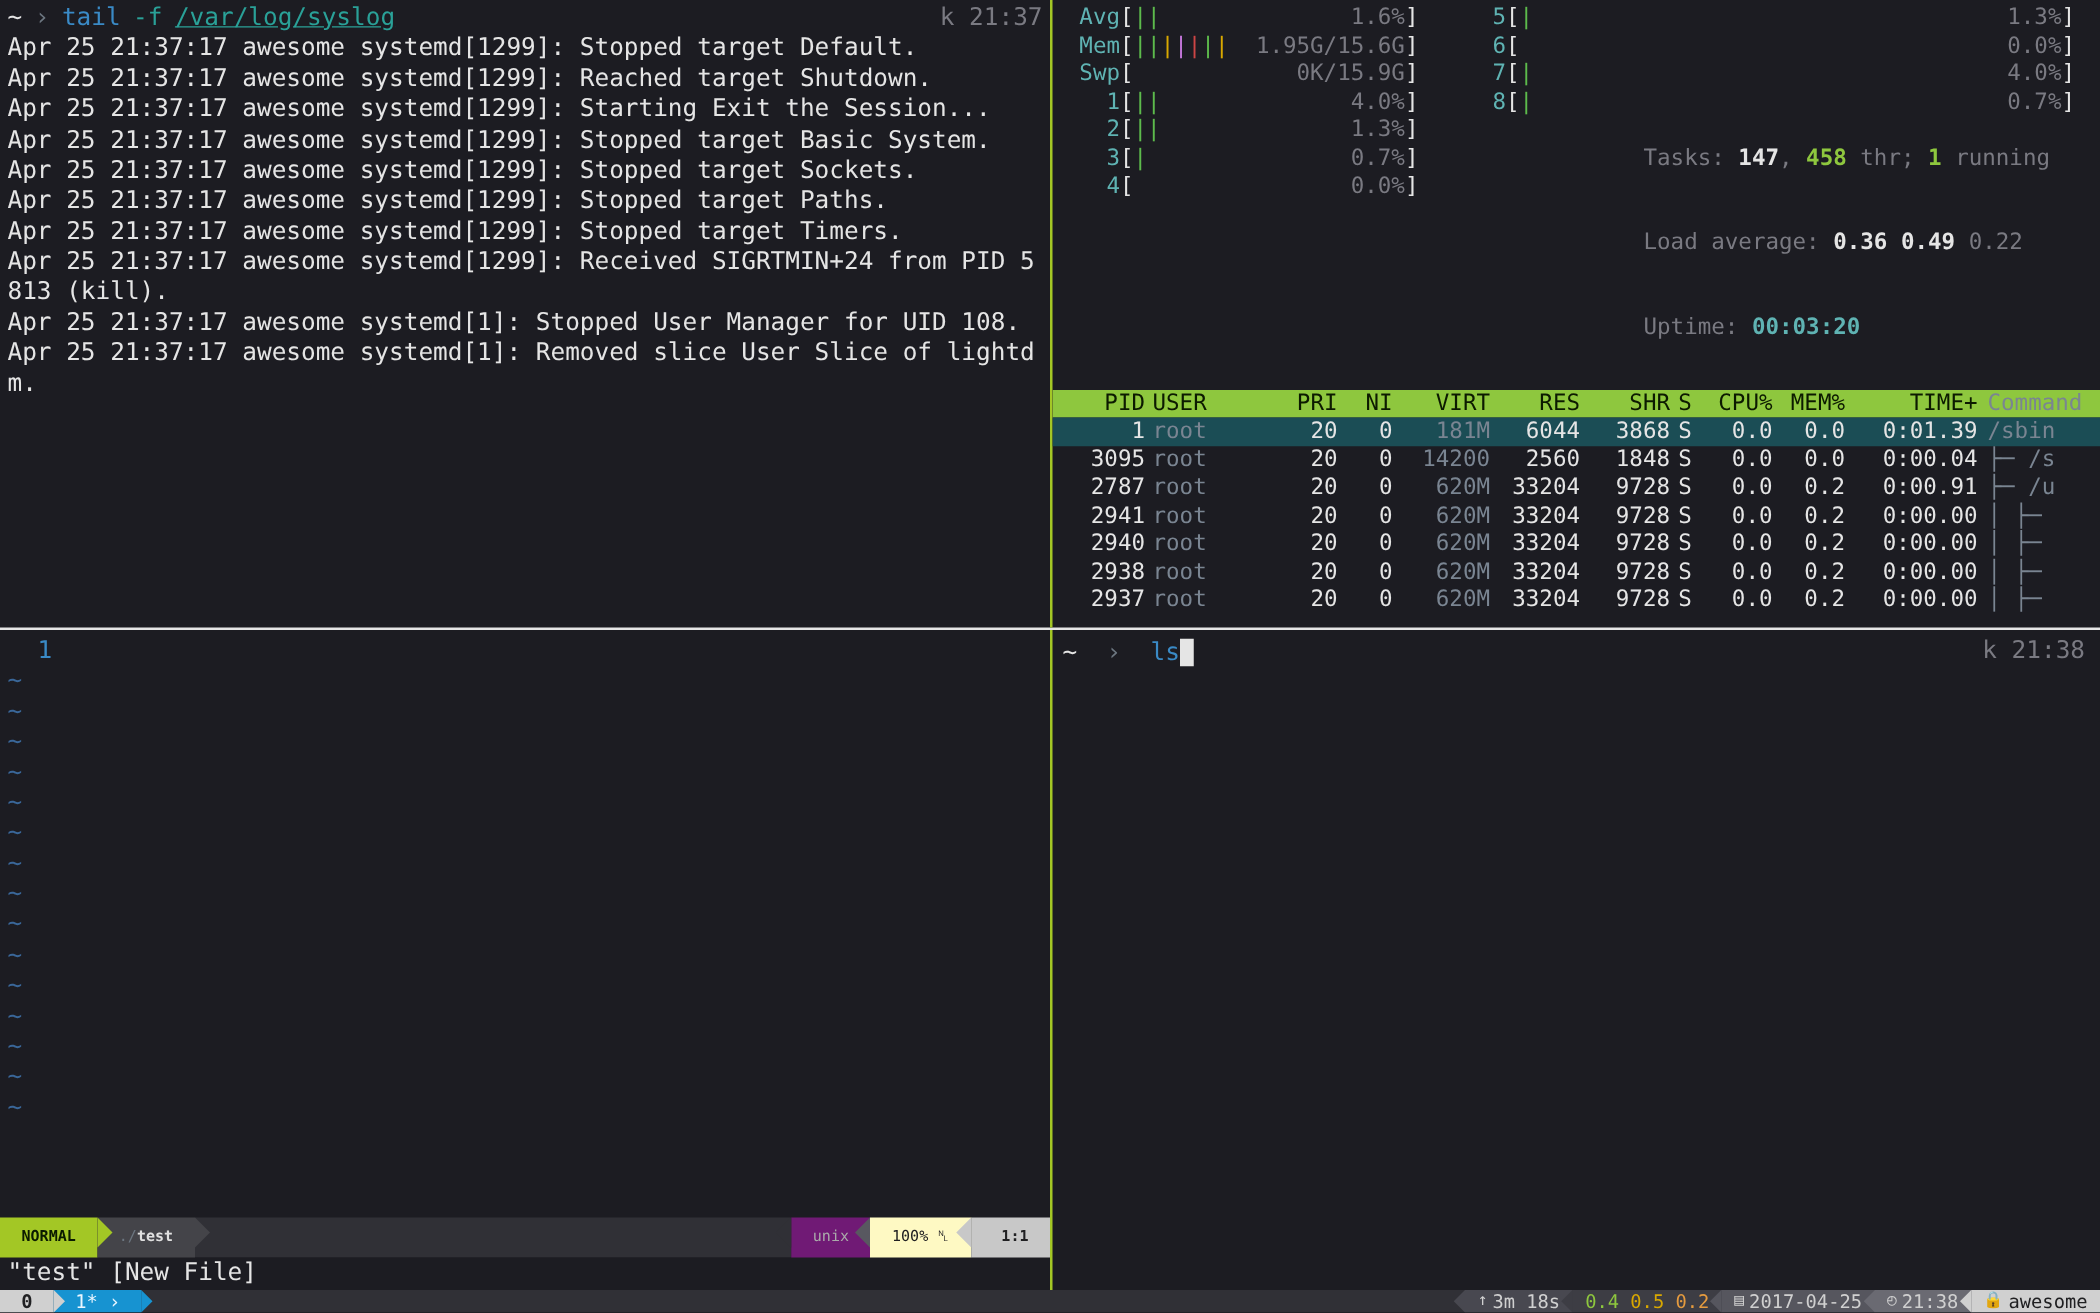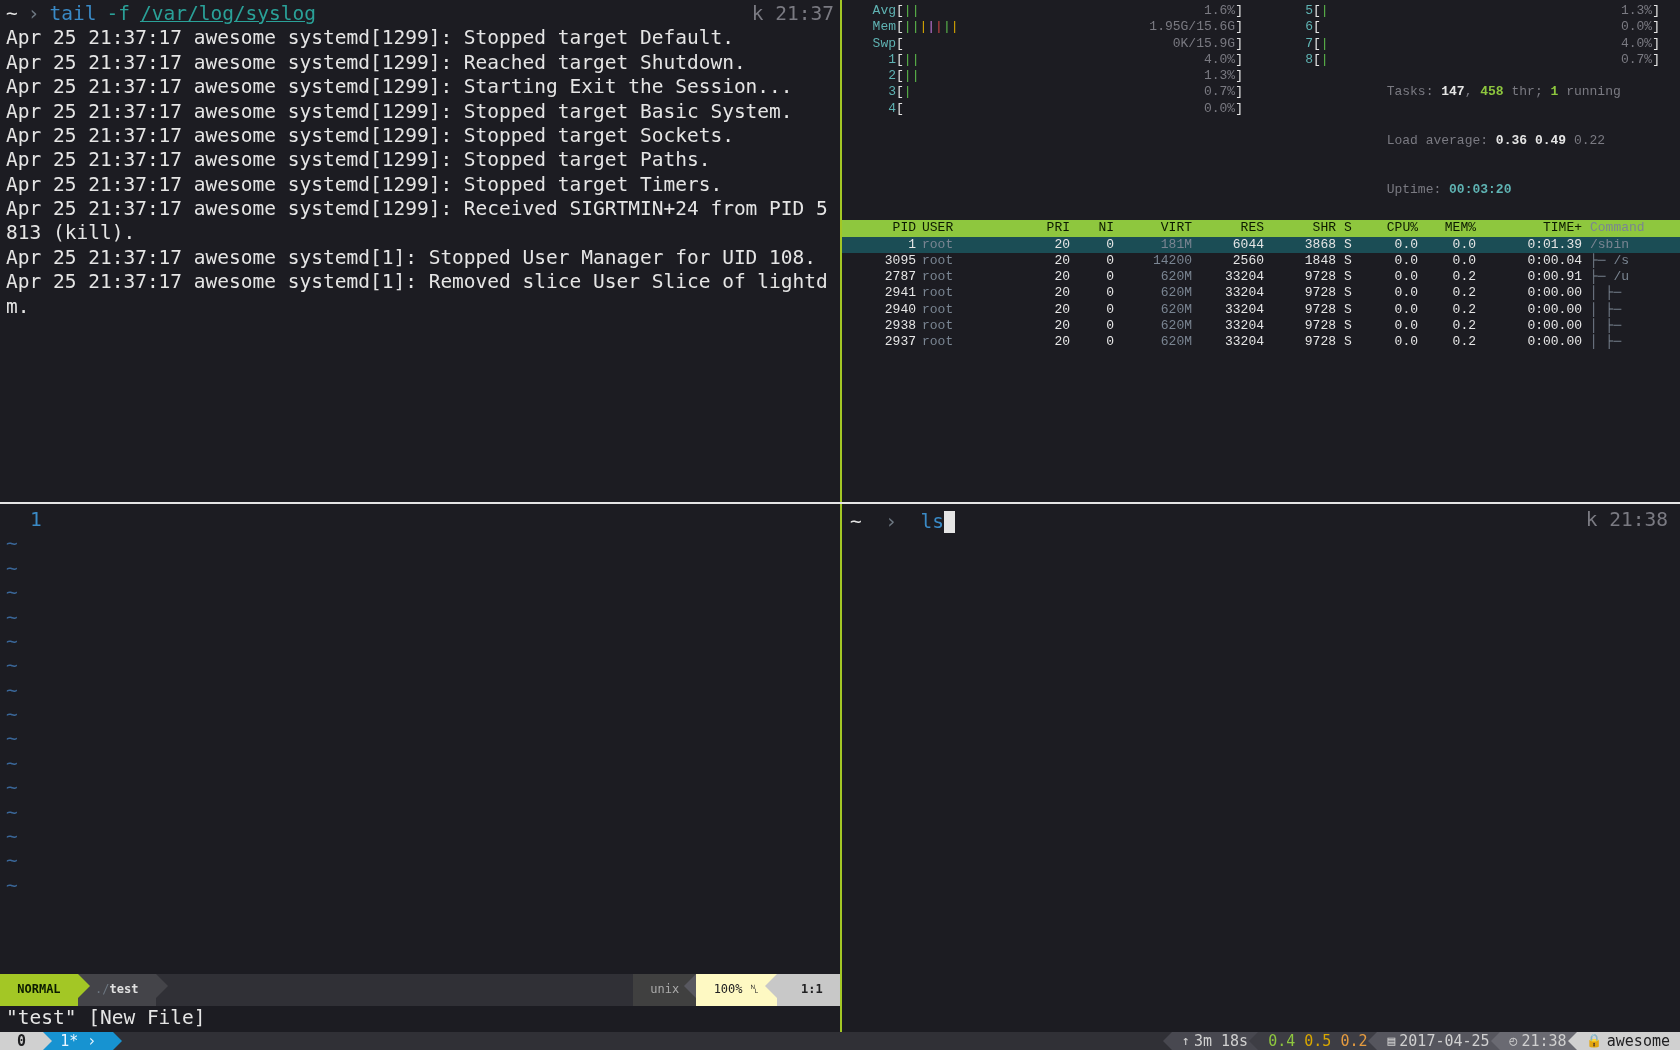--- a/index.html
+++ b/index.html
@@ -26,34 +26,34 @@
   .prompt-line { display: flex; gap: 10px; padding: 2px 6px 0 6px; }
   .prompt-tilde { color: #e5e5e5; }
   .prompt-cmd { color: #3a8ac6; }
   .prompt-arg { color: #2aa198; }
   .prompt-path { color: #2aa198; text-decoration: underline; }
   .prompt-right { margin-left: auto; color: #7a7a82; }
   .log { padding: 0 6px 4px 6px; white-space: pre-wrap; word-break: break-all; color: #e5e5e5; }
   .log-line { display: block; }
 
   
-  .htop { padding: 3px 0 16px 0; font-size: 13px; font-family: Liberation Mono, monospace; }
+  .htop { padding: 3px 0 16px 0; font-size: 18px; }
   .meters { display: grid; grid-template-columns: 1fr 1fr; column-gap: 30px; padding: 0 20px 0 14px; }
   .meter-row { display: flex; align-items: baseline; white-space: pre; }
   .meter-label { color: #5fb3b3; min-width: 40px; text-align: right; }
   .meter-bar { flex: 1; color: #7aa5c9; }
   .meter-val { color: #7a7a82; text-align: right; min-width: 130px; }
   .bracket { color: #e5e5e5; }
   .low { color: #5dbb4c; }
   .mid { color: #d9a800; }
   .hi  { color: #cd4545; }
   .mag { color: #c678dd; }
   .info-block { padding: 0 20px; color: #7a7a82; white-space: pre; }
   .info-block .w { color: #e5e5e5; font-weight: bold; }
-  .htop-head { background: #8ec73e; color: #0c1a00; display: flex; padding: 0 6px 0 12px; font-weight: normal; margin-top: 6px; }
+  .htop-head { background: #8ec73e; color: #0c1a00; display: flex; padding: 0 6px 0 12px; font-weight: normal; margin-top: 16px; }
   .htop-head span, .proc-row span { display: inline-block; }
   .c-pid { width: 62px; text-align: right; }
   .c-user { width: 80px; padding-left: 6px; }
   .c-pri { width: 74px; text-align: right; }
   .c-ni { width: 44px; text-align: right; }
   .c-virt { width: 78px; text-align: right; }
   .c-res { width: 72px; text-align: right; }
   .c-shr { width: 72px; text-align: right; }
   .c-s { width: 24px; text-align: center; }
   .c-cpu { width: 58px; text-align: right; }
@@ -66,21 +66,21 @@
 
   
   .vim { display: flex; flex-direction: column; height: 100%; }
   .vim-gutter { color: #3a8ac6; padding-left: 24px; }
   .vim-body { flex: 1; padding: 4px 0 0 6px; }
   .vim-tilde { color: #3a6799; }
   .vim-status { display: flex; align-items: stretch; height: 32px; font-size: 12px; color:#d0d0d0;}
   .seg { display:flex; align-items:center; padding: 0 10px; position: relative; }
   .seg.mode { background: #a3c725; color:#0b1b00; font-weight:bold; }
   .seg.file { background:#444449; }
-  .seg.gray { background:#404040; color:#aaa; }
+  .seg.gray { background:#701a75; color:#aaa; }
   .seg.info { background:#fef9c3; color:#202022;}
   .seg.pos  { background:#c8c8c8; color:#202022; font-weight:bold;}
   .vim-status .arrow-r::after{
     content:''; position:absolute; right:-12px; top:0; border-top:12px solid transparent;
     border-bottom:12px solid transparent; border-left:12px solid currentColor; z-index:2;
   }
   .vim-status .arrow-l::before{
     content:''; position:absolute; left:-12px; top:0; border-top:12px solid transparent;
     border-bottom:12px solid transparent; border-right:12px solid currentColor; z-index:2;
   }

